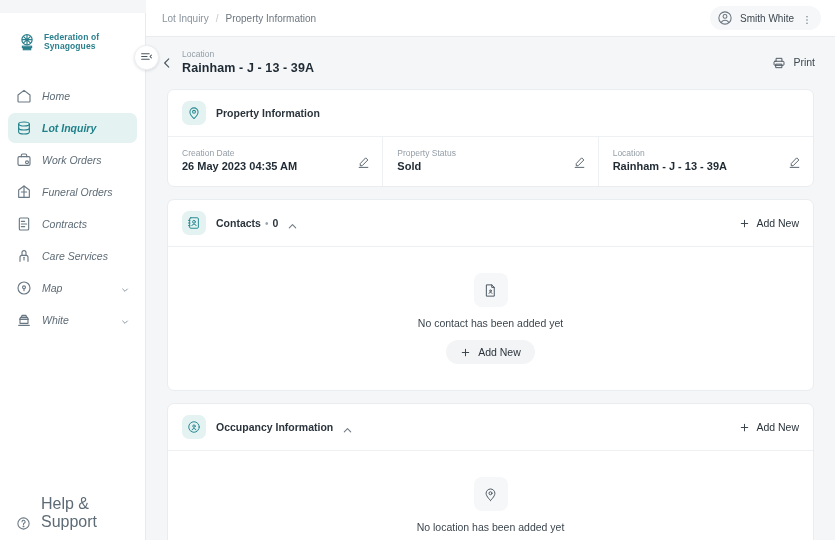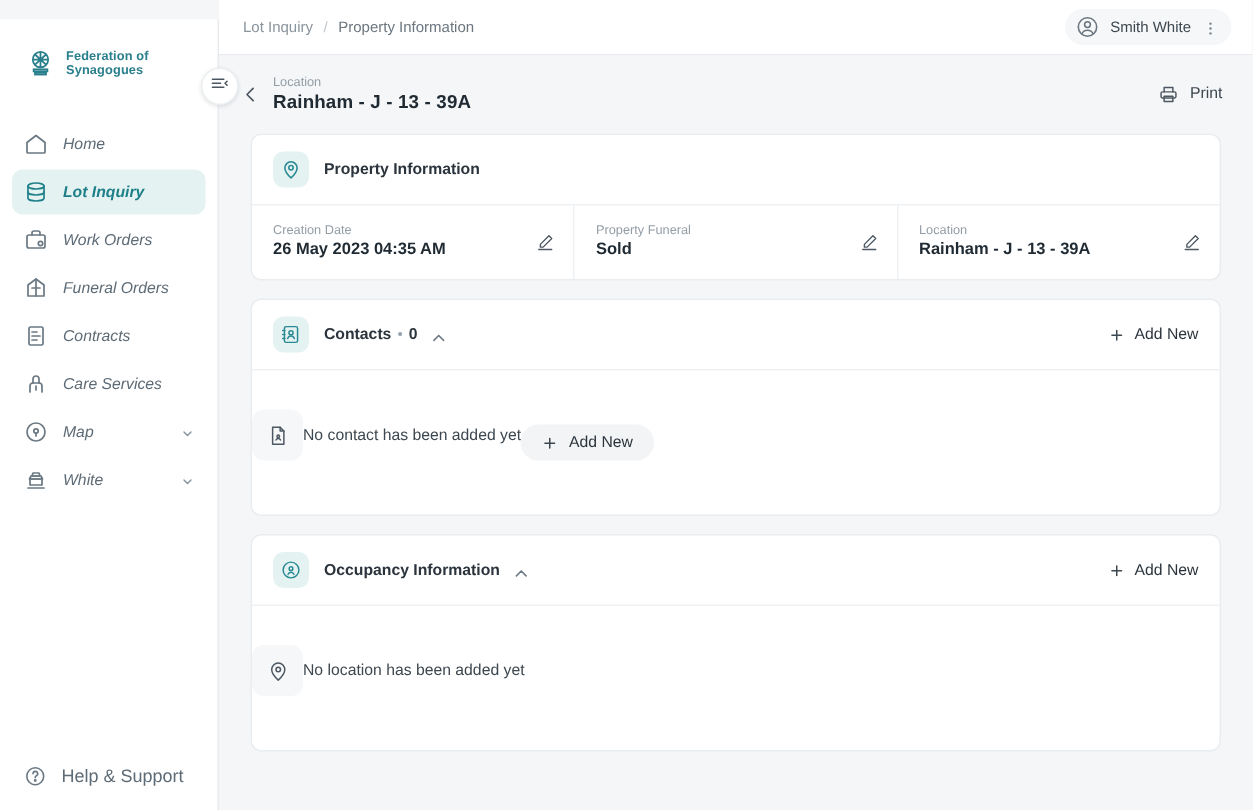--- a/index.html
+++ b/index.html
@@ -34,22 +34,22 @@
     color: #5d6b76; font-size: 10.5px; cursor: pointer;
     position: relative;
   }
   .nav-item .ico { width: 16px; height: 16px; flex: 0 0 16px; display: block; color: #6a7883; }
   .nav-item.active { background: #e4f2f2; color: #1f8089; font-weight: bold; }
   .nav-item.active .ico { color: #1f8089; }
   .nav-label { white-space: nowrap; }
   .caret { margin-left: auto; width: 8px; height: 8px; color: #8b98a3; }
   .sidebar-footer { margin-top: auto; padding: 0 8px 22px 8px; }
   .help-item {
-    display: flex; align-items: center; gap: 10px;
-    height: 28px; padding: 0 8px; color: #5d6b76; font-size: 12px; cursor: pointer;
+    display: flex; align-items: flex-end; gap: 10px;
+    height: 28px; padding: 0 8px; color: #5d6b76; font-size: 16px; cursor: pointer;
   }
   .help-item .ico { width: 15px; height: 15px; flex: 0 0 15px; color: #6a7883; }
 
   
   .collapse-toggle {
     position: absolute; left: 134px; top: 45px;
     width: 25px; height: 25px; border-radius: 50%;
     background: #ffffff; border: 1px solid #eceff1;
     box-shadow: 0 1px 3px rgba(16,24,40,.12);
     display: flex; align-items: center; justify-content: center;
@@ -121,21 +121,21 @@
   }
   .field + .field { border-left: 1px solid #eef1f3; }
   .field-text { min-width: 0; }
   .field-label { font-size: 8.5px; color: #939da6; line-height: 1.35; white-space: nowrap; }
   .field-value {
     font-size: 11px; font-weight: bold; color: #1f2a33;
     line-height: 1.45; white-space: nowrap; overflow: hidden; text-overflow: ellipsis;
   }
   .edit-ico { margin-left: auto; width: 13px; height: 13px; color: #4d5862; cursor: pointer; flex: 0 0 13px; }
 
-  .empty { padding: 26px 0 26px 0; display: flex; flex-direction: row; align-items: center; text-align: center; }
+  .empty { padding: 26px 0 26px 0; display: flex; flex-direction: column; align-items: center; text-align: center; }
   .empty-ico {
     width: 34px; height: 34px; border-radius: 8px; background: #f6f7f9;
     display: flex; align-items: center; justify-content: center; color: #4d5862; margin-bottom: 10px;
   }
   .empty-ico svg { width: 15px; height: 15px; }
   .empty-text { font-size: 10.5px; color: #3d474f; margin-bottom: 11px; }
   .empty-btn {
     display: flex; align-items: center; gap: 7px;
     background: #f3f4f6; border-radius: 16px; padding: 6px 14px;
     font-size: 10.5px; color: #2b343c; cursor: pointer;
@@ -352,21 +352,21 @@
             <span class="edit-ico">
               <svg viewBox="0 0 24 24" fill="none" stroke="currentColor" stroke-width="1.7" stroke-linecap="round" stroke-linejoin="round">
                   <path d="M16.5 3.9 20 7.4 9.4 18H6v-3.4z"></path>
                   <path d="M4 21h16"></path>
                 </svg>
             </span>
           </div>
 
           <div class="field">
             <div class="field-text">
-              <div class="field-label">Property Funeral</div>
+              <div class="field-label">Property Status</div>
               <div class="field-value">Sold</div>
             </div>
             <span class="edit-ico">
               <svg viewBox="0 0 24 24" fill="none" stroke="currentColor" stroke-width="1.7" stroke-linecap="round" stroke-linejoin="round">
                   <path d="M16.5 3.9 20 7.4 9.4 18H6v-3.4z"></path>
                   <path d="M4 21h16"></path>
                 </svg>
             </span>
           </div>
 

